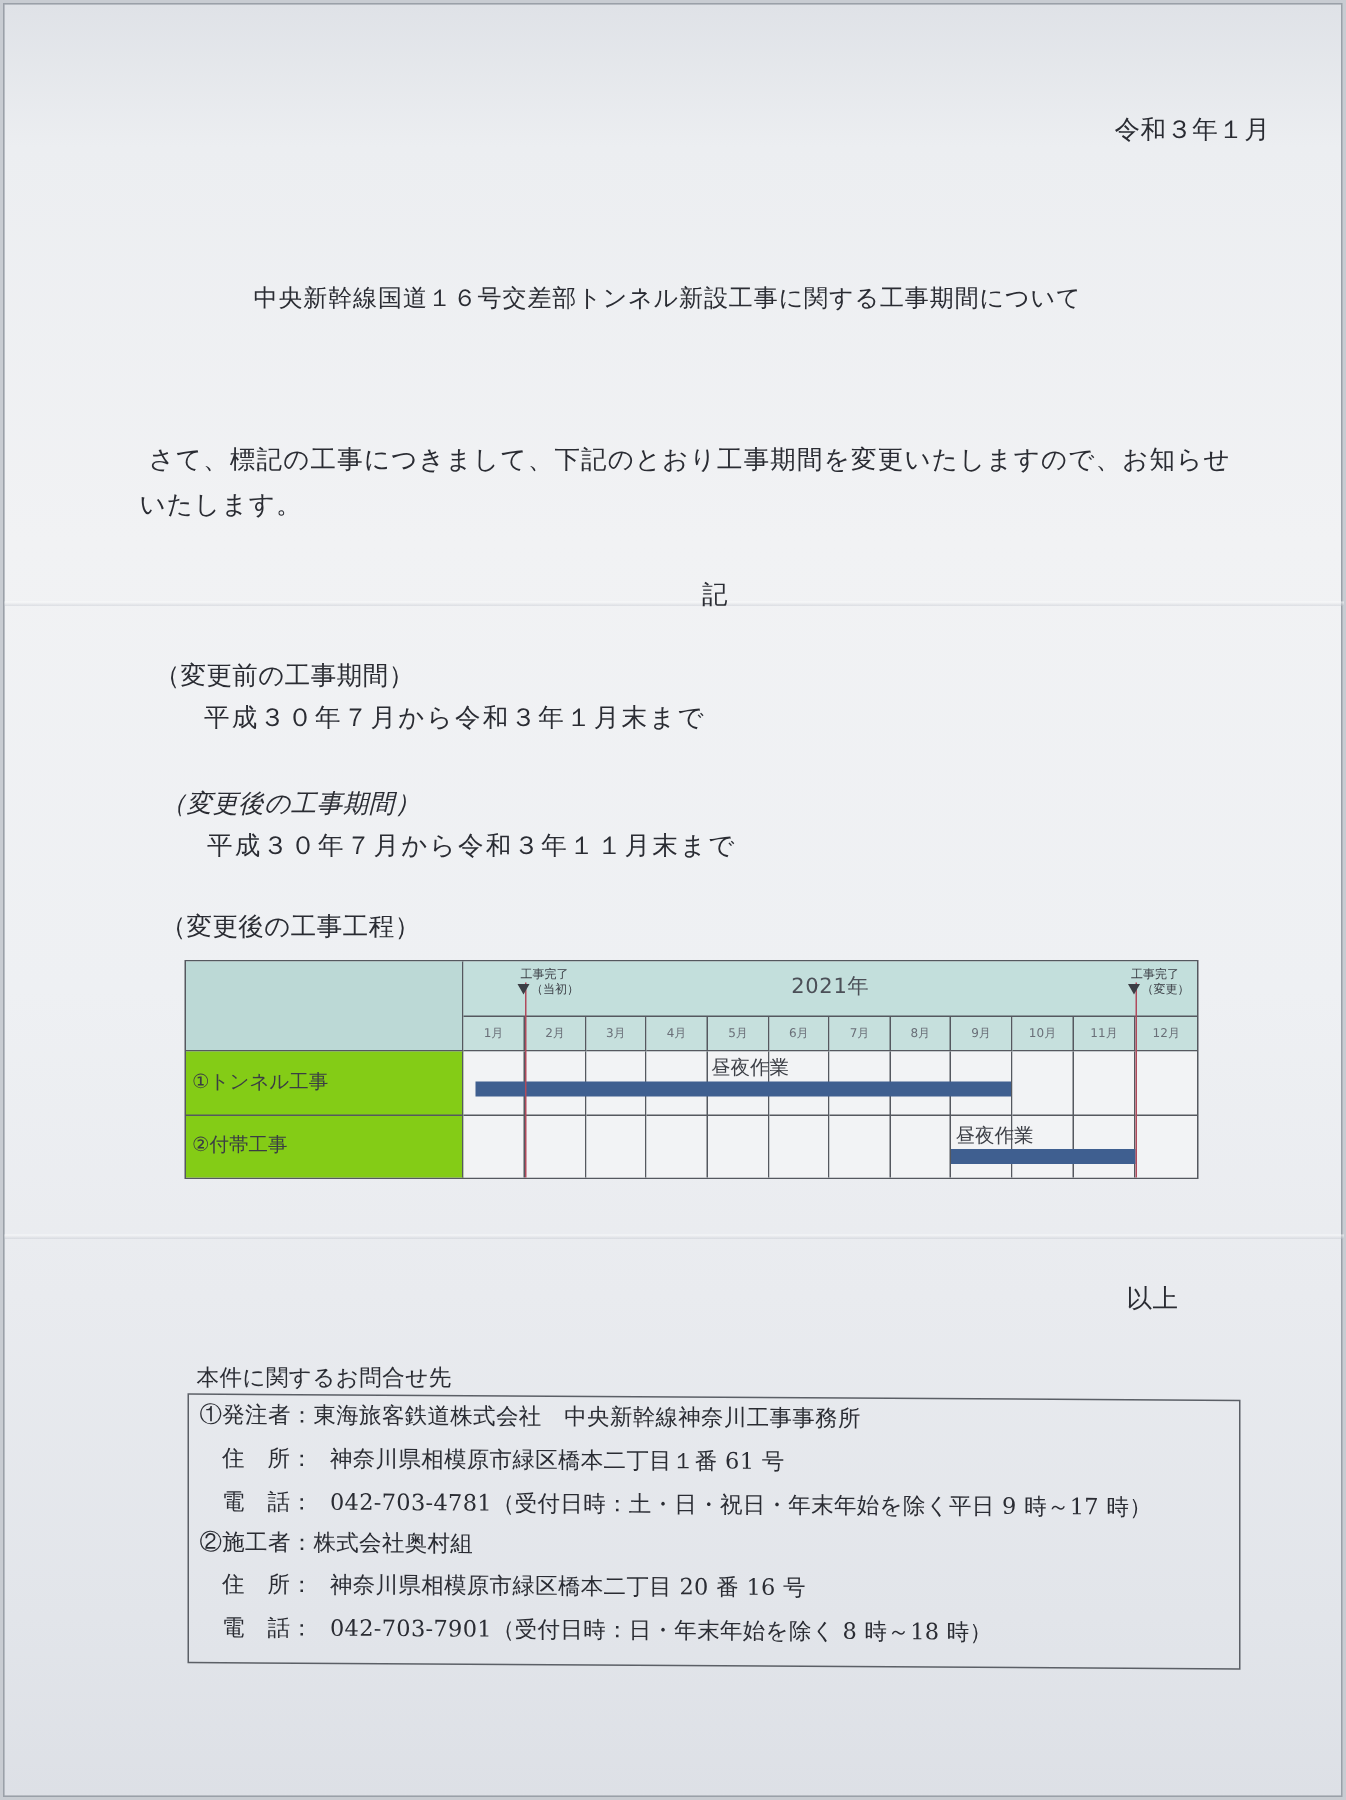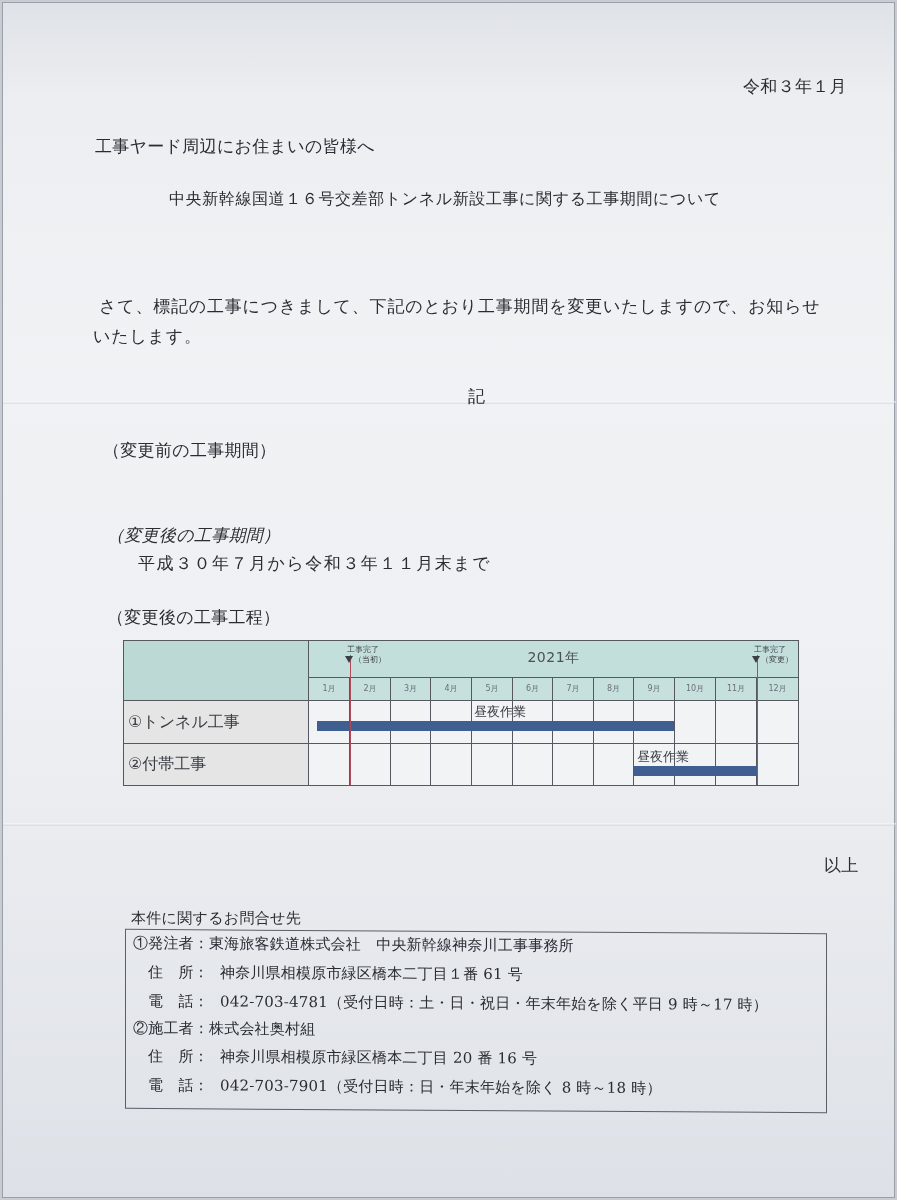--- a/index.html
+++ b/index.html
@@ -33,56 +33,56 @@
   .v-after { left:135px; top:549px; letter-spacing:1.5px; }
   .h-sched { left:104px; top:603px; }
 
   
   .gantt { position:absolute; left:123px; top:640px; width:676px; height:146px;
     border:1.2px solid #55585f; box-sizing:border-box; font-family:"DejaVu Sans","Liberation Sans",sans-serif; }
   .g-corner { position:absolute; left:0; top:0; width:185px; height:60px; background:#bcd9d6; border-right:1px solid #55585f; border-bottom:1px solid #55585f; box-sizing:border-box; }
   .g-year { position:absolute; left:185px; top:0; width:489px; height:37px; background:#c3dfdc; border-bottom:1px solid #55585f; box-sizing:border-box; }
   .g-year-label { position:absolute; left:0; width:100%; top:8px; text-align:center; font-size:14px; color:#4b4f57; letter-spacing:0.5px; }
   .g-month { position:absolute; top:37px; height:23px; background:#c6e0dd; border-right:1px solid #55585f; border-bottom:1px solid #55585f; box-sizing:border-box; font-size:8px; color:#6a6f78; text-align:center; line-height:22px; }
-  .g-rowlabel { position:absolute; left:0; width:185px; border-right:1px solid #55585f; border-bottom:1px solid #55585f; box-sizing:border-box; font-size:16px; color:#3a3d44; padding-left:4px; background:#e5e5e5; }
+  .g-rowlabel { position:absolute; left:0; width:185px; border-right:1px solid #55585f; border-bottom:1px solid #55585f; box-sizing:border-box; font-size:13px; color:#3a3d44; padding-left:4px; background:#84cc16; }
   .g-cell { position:absolute; border-right:1px solid #55585f; border-bottom:1px solid #55585f; box-sizing:border-box; background:#f2f3f5; }
   .g-bar { position:absolute; height:10px; background:#3f5f90; }
   .g-barlabel { position:absolute; font-size:13px; color:#3b3e45; white-space:nowrap; }
   .g-marker { position:absolute; top:0; width:1px; height:144px; background:#b04a5c; }
   .g-marker-text { position:absolute; font-size:8px; color:#3b3e45; line-height:10px; text-align:left; white-space:nowrap; }
   .g-tri { display:inline-block; width:0; height:0; border-left:4px solid transparent; border-right:4px solid transparent; border-top:7px solid #3b3e45; vertical-align:middle; margin-right:1px; }
 
-  .ijou { left:824px; top:854px;text-align:right; }
+  .ijou { left:751px; top:854px;text-align:right; }
   .contact-head { left:131px; top:909px; font-size:15px; }
   .contact-box { position:absolute; left:125px; top:931px; width:702px; height:180px; border:1.3px solid #5b5f66; box-sizing:border-box; transform:skewY(0.35deg); }
   .c { position:absolute; white-space:nowrap; font-size:15px; letter-spacing:0.2px; }
   .c1 { left:7px; top:4px; }
   .c2 { left:22px; top:33px; }
   .c3 { left:22px; top:62px; }
   .c4 { left:7px; top:89px; }
   .c5 { left:22px; top:117px; }
   .c6 { left:22px; top:146px; }
   .lbl { display:inline-block; width:72px; }
 </style>
 </head>
 <body>
 
 <div class="paper">
   <div class="fold" style="top:398px"></div>
   <div class="fold" style="top:820px"></div>
 
   <div class="t date">令和３年１月</div>
-  <div class="t addressee">工事ヤード周辺にお住まいの皆様へ</div>
   <div class="t title">中央新幹線国道１６号交差部トンネル新設工事に関する工事期間について</div>
 
   <div class="t p2">さて、標記の工事につきまして、下記のとおり工事期間を変更いたしますので、お知らせ</div>
   <div class="t p3">いたします。</div>
   <div class="t ki">記</div>
 
   <div class="t h-before">（変更前の工事期間）</div>
+  <div class="t v-before">平成３０年７月から令和３年１月末まで</div>
   <div class="t h-after">（変更後の工事期間）</div>
   <div class="t v-after">平成３０年７月から令和３年１１月末まで</div>
   <div class="t h-sched">（変更後の工事工程）</div>
 </div>
 
 <div class="gantt">
   <div class="g-corner"></div>
   <div class="g-year">
     <div class="g-year-label">2021年</div>
   </div>

